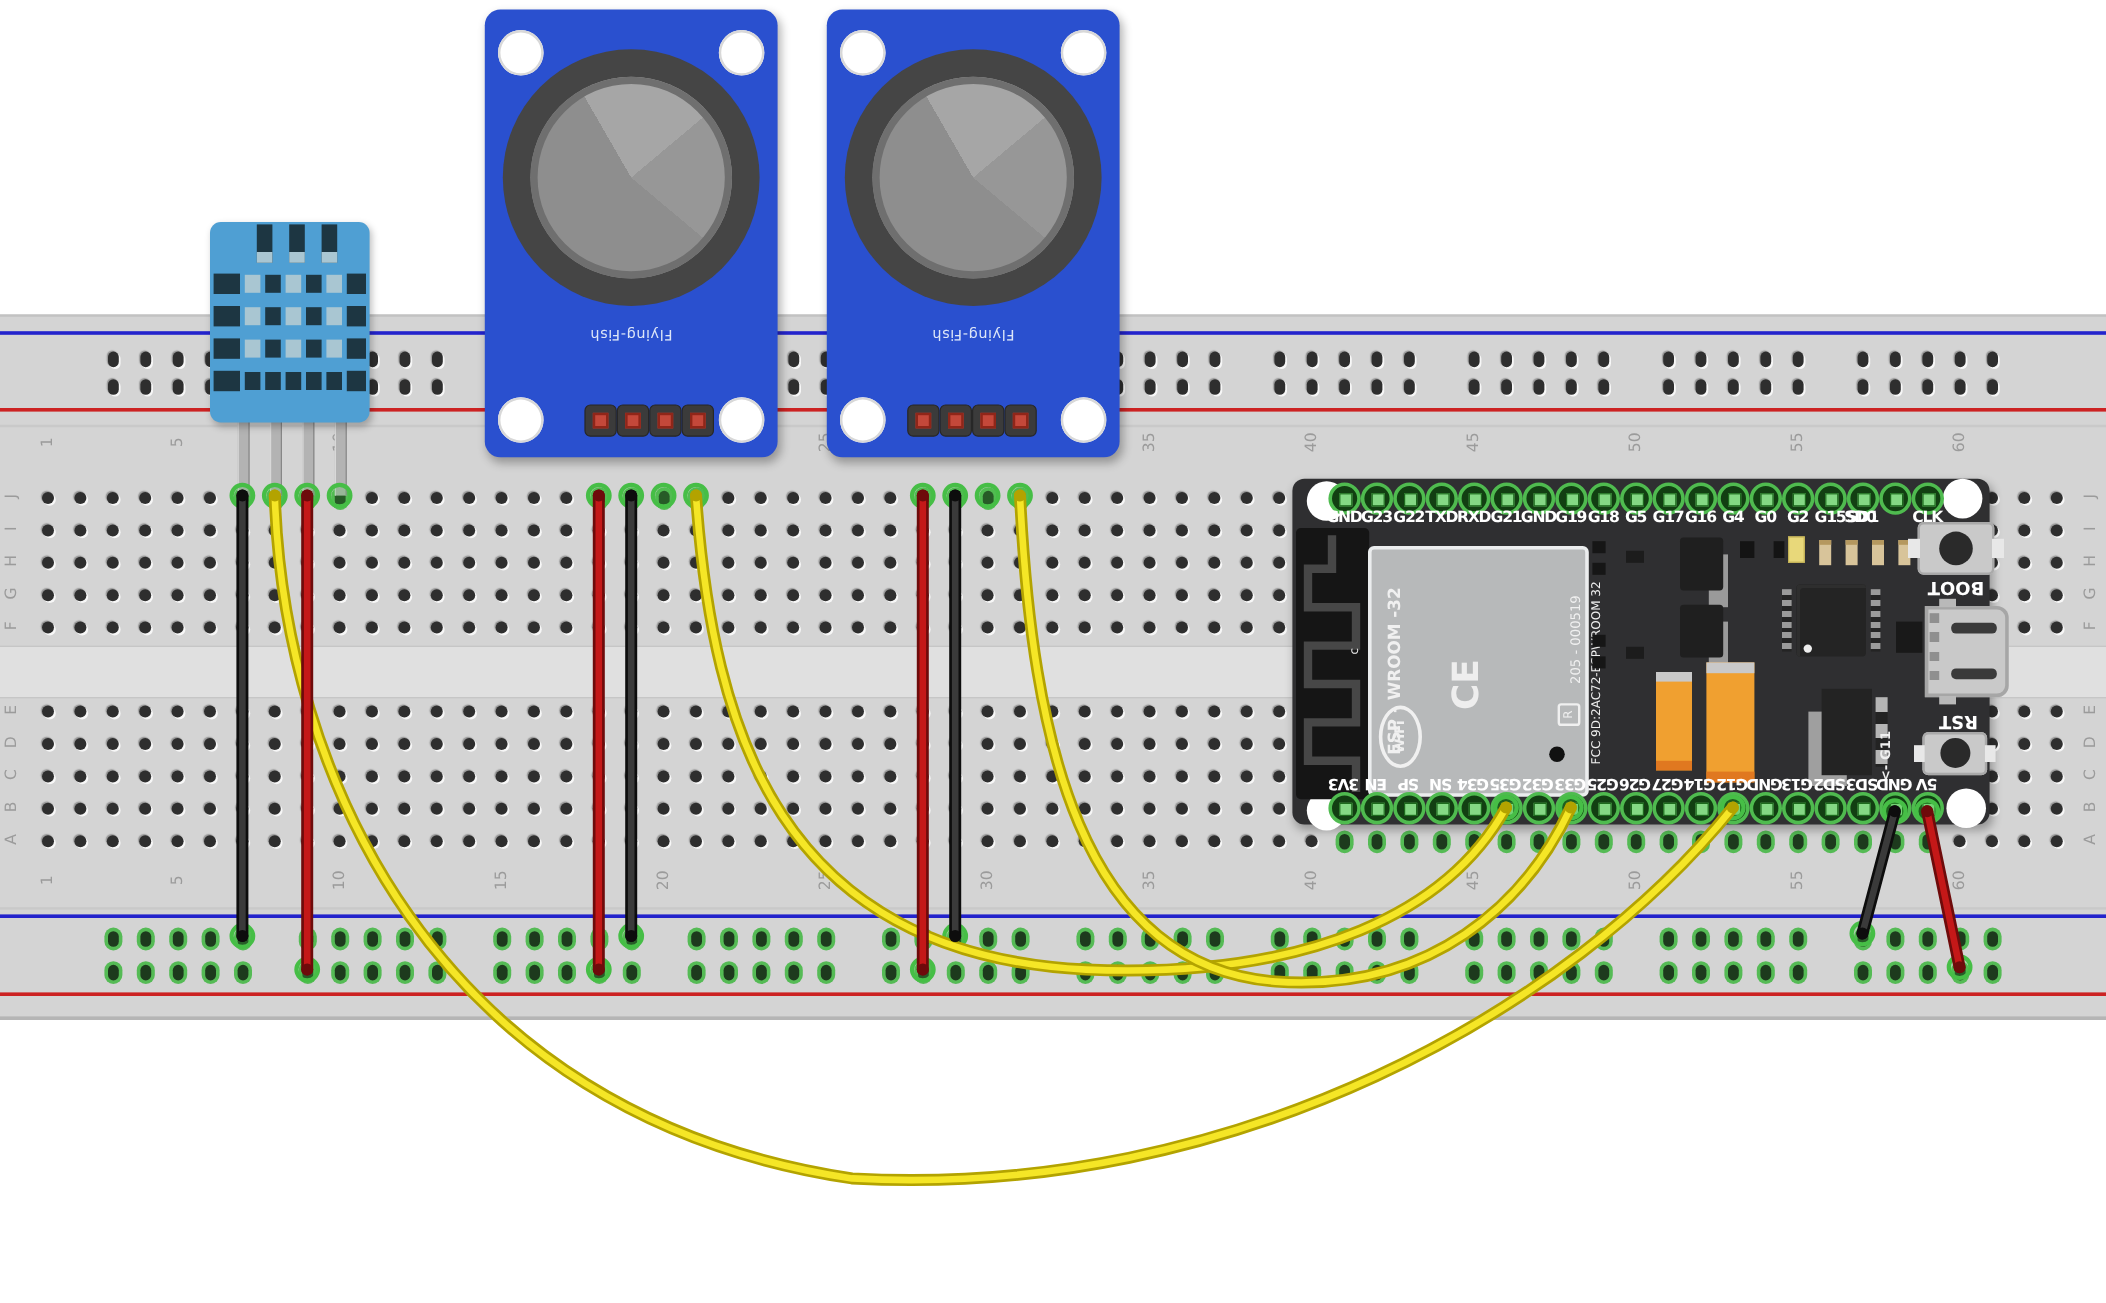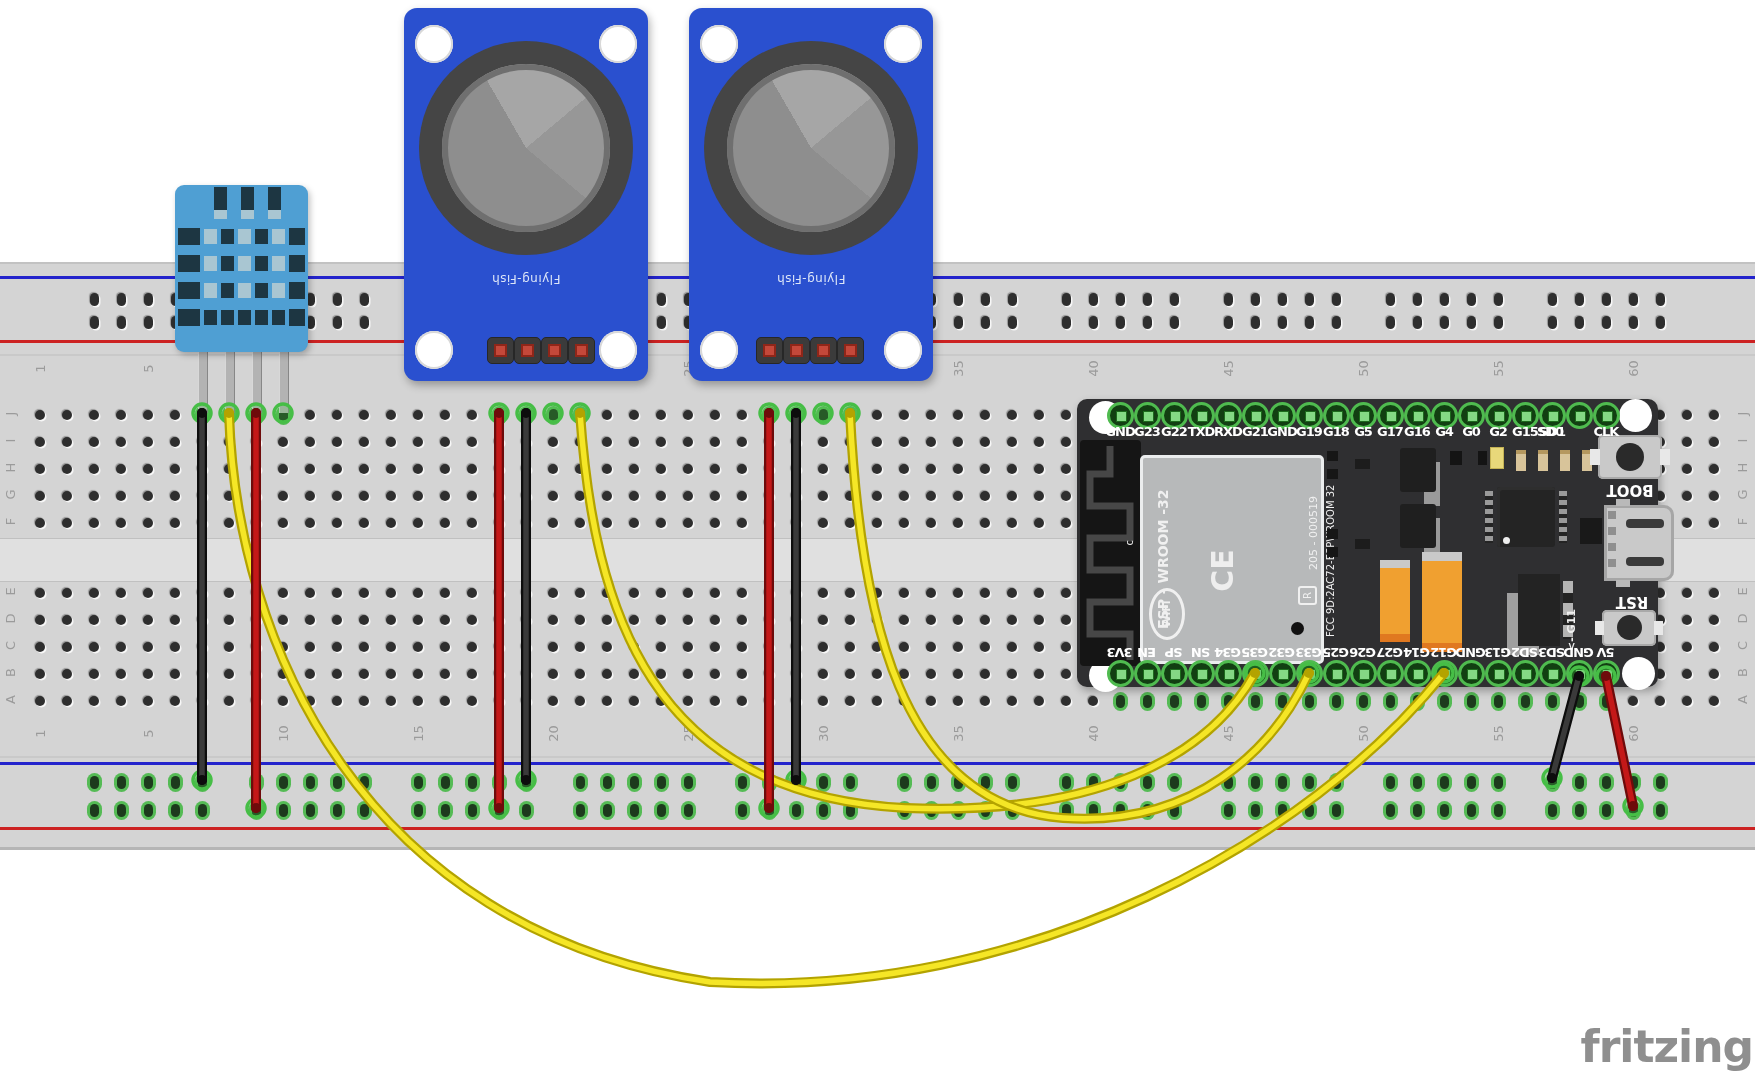--- a/index.html
+++ b/index.html
@@ -1344,14 +1344,13 @@
       <path d="M1579,676 L1552,778" fill="none" stroke="#0d0d0d" stroke-width="10" stroke-linecap="round"></path>
       <path d="M1579,676 L1552,778" fill="none" stroke="#3a3a3a" stroke-width="5.5" stroke-linecap="round"></path>
       <circle cx="1579" cy="676" r="5" fill="#0d0d0d"></circle>
       <circle cx="1552" cy="778" r="5" fill="#0d0d0d"></circle>
       <path d="M1606,676 L1633,806" fill="none" stroke="#6e0b0b" stroke-width="10" stroke-linecap="round"></path>
       <path d="M1606,676 L1633,806" fill="none" stroke="#c41818" stroke-width="5.5" stroke-linecap="round"></path>
       <circle cx="1606" cy="676" r="5" fill="#6e0b0b"></circle>
       <circle cx="1633" cy="806" r="5" fill="#6e0b0b"></circle>
     </svg>
 
-  <div id="fritzing-logo">fritzing</div>
 </div>
 
 </body></html>

